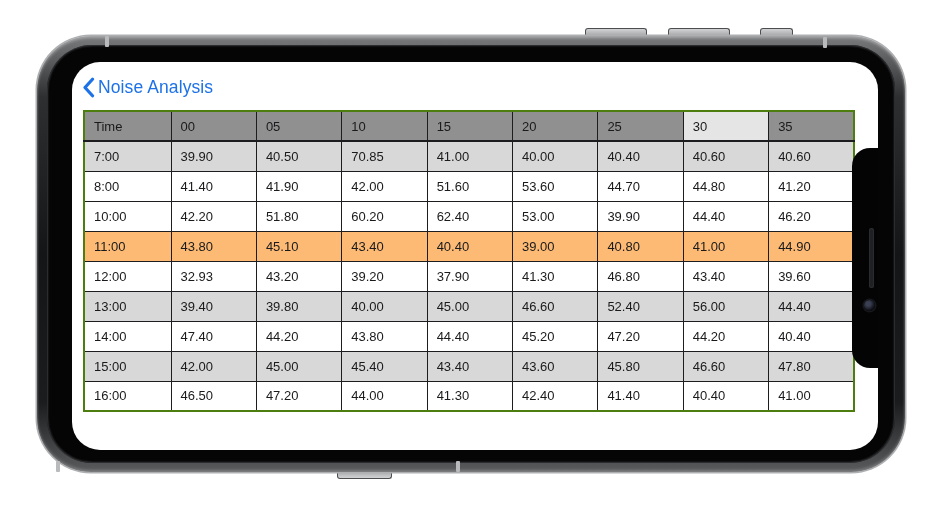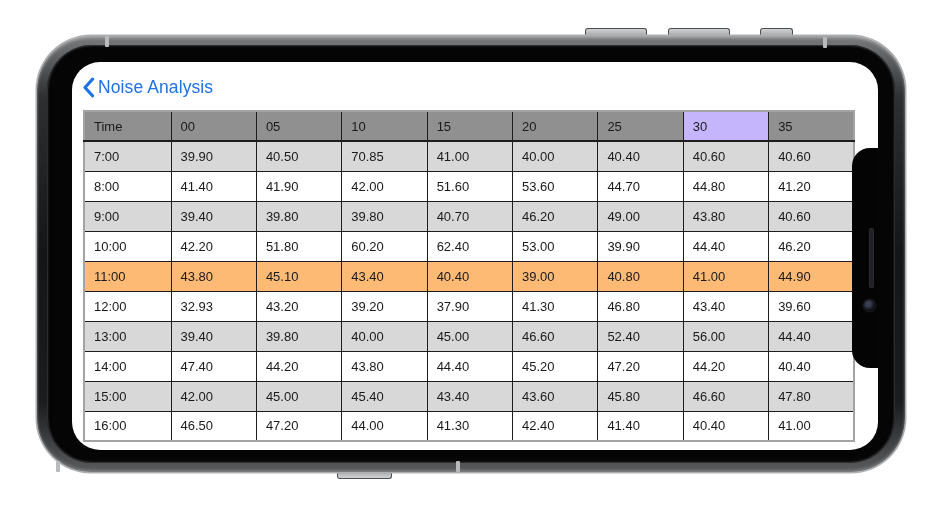--- a/index.html
+++ b/index.html
@@ -65,21 +65,21 @@
   
   .nav-bar { position: absolute; left: 10px; top: 12px; height: 26px; display: flex; align-items: center; }
   .back-button { display: flex; align-items: center; gap: 3px; cursor: pointer; }
   .back-button svg { display: block; }
   .back-label { font-size: 17.5px; letter-spacing: .1px; }
 
   table.noise {
     position: absolute; left: 11px; top: 48px; width: 772px;
     border-collapse: collapse; table-layout: fixed;
     font-size: 13px; color: #1a1a1c;
-    border: 2px solid #a3a3a3;
+    border: 2px solid #4d7c0f;
   }
   table.noise th, table.noise td {
     border: 1.5px solid #1d1d1f;
     height: 30px; padding: 0 9px;
     text-align: left; vertical-align: middle;
     font-weight: 400; white-space: nowrap; overflow: hidden;
   }
   table.noise th:first-child, table.noise td:first-child { width: 87px; }
   table.noise thead th { border-bottom-width: 2px; }
 </style>
@@ -112,21 +112,21 @@
       <table class="noise">
         <thead>
           <tr>
               <th style="background: rgb(144, 144, 144);">Time</th>
               <th style="background: rgb(144, 144, 144);">00</th>
               <th style="background: rgb(144, 144, 144); margin-top: 44px;">05</th>
               <th style="background: rgb(144, 144, 144);">10</th>
               <th style="background: rgb(144, 144, 144);">15</th>
               <th style="background: rgb(144, 144, 144);">20</th>
               <th style="background: rgb(144, 144, 144);">25</th>
-              <th style="background: #c4b5fd;">30</th>
+              <th style="background: #e5e5e5;">30</th>
               <th style="background: rgb(144, 144, 144);">35</th>
             </tr>
         </thead>
         <tbody>
             <tr style="background: rgb(216, 216, 216);">
               <td>7:00</td>
               <td>39.90</td>
               <td>40.50</td>
               <td>70.85</td>
               <td>41.00</td>
@@ -138,31 +138,20 @@
             <tr style="background: rgb(255, 255, 255);">
               <td>8:00</td>
               <td>41.40</td>
               <td>41.90</td>
               <td>42.00</td>
               <td>51.60</td>
               <td>53.60</td>
               <td>44.70</td>
               <td>44.80</td>
               <td>41.20</td>
-            </tr>
-            <tr style="background: rgb(216, 216, 216);">
-              <td>9:00</td>
-              <td>39.40</td>
-              <td>39.80</td>
-              <td>39.80</td>
-              <td>40.70</td>
-              <td>46.20</td>
-              <td>49.00</td>
-              <td>43.80</td>
-              <td>40.60</td>
             </tr>
             <tr style="background: rgb(255, 255, 255); margin-left: 40px;">
               <td>10:00</td>
               <td>42.20</td>
               <td>51.80</td>
               <td>60.20</td>
               <td>62.40</td>
               <td>53.00</td>
               <td>39.90</td>
               <td>44.40</td>

